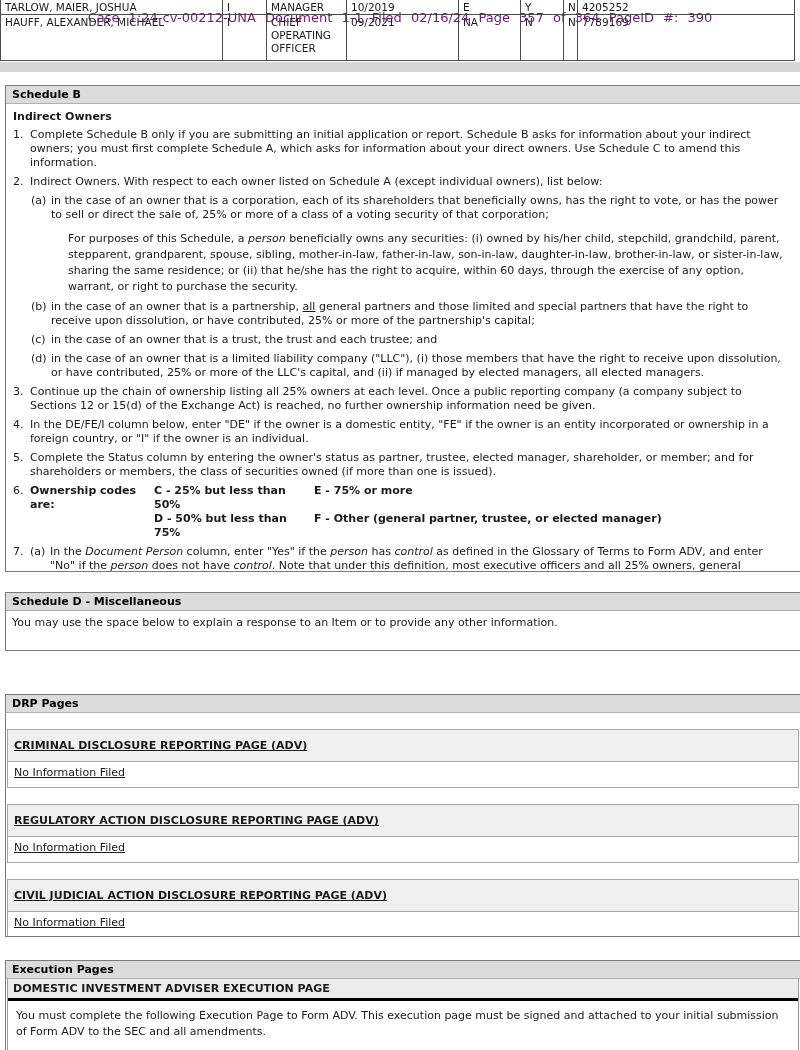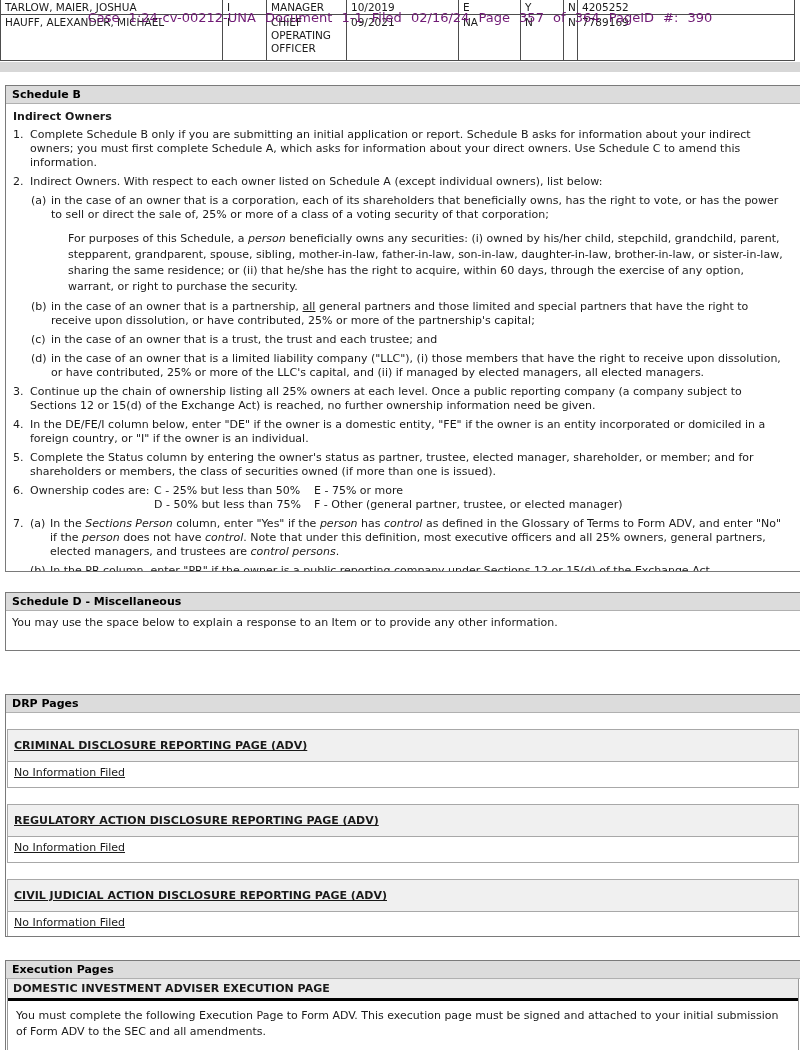--- a/index.html
+++ b/index.html
@@ -24,21 +24,21 @@
   .exec{top:960px;height:91px;border-bottom:none;}
   
   .sb-body{padding:4px 9px 0 7px;}
   .subtitle{font-weight:bold;margin:2px 0 3px;}
   .li{display:flex;margin-top:5px;line-height:14px;}
   .n{flex:none;width:17px;}
   .t{flex:1;}
   .subs .li{margin-left:18px;}
   .subs .n{width:20px;}
   .para{margin:9px 0 4px 55px;line-height:16px;}
-  .codes-wrap{display:flex;}
+  .codes-wrap{display:flex;font-weight:bold;}
   .codes-label{flex:none;width:124px;}
   .codes-grid{display:grid;grid-template-columns:160px auto;line-height:14px;}
   
   .sd-body{padding:5px 6px;line-height:14px;}
   
   .drp-sub{margin:16px 1px 0;border:1px solid #a8a8a8;text-decoration:underline;}
   .drp-sub:first-of-type{margin-top:13px;}
   .drp-sub .h{background:#f0f0f0;font-weight:bold;padding:9px 6px;}
   .drp-sub .b{border-top:1px solid #a8a8a8;background:#fff;padding:4px 6px 8px;}
   
@@ -123,21 +123,21 @@
           <span class="t">in the case of an owner that is a limited liability company ("LLC"), (i) those members that have the right to receive upon dissolution, or have contributed, 25% or more of the LLC's capital, and (ii) if managed by elected managers, all elected managers.</span>
         </div>
       </div>
 
       <div class="li">
         <span class="n">3.</span>
         <span class="t">Continue up the chain of ownership listing all 25% owners at each level. Once a public reporting company (a company subject to Sections 12 or 15(d) of the Exchange Act) is reached, no further ownership information need be given.</span>
       </div>
       <div class="li">
         <span class="n">4.</span>
-        <span class="t">In the DE/FE/I column below, enter "DE" if the owner is a domestic entity, "FE" if the owner is an entity incorporated or domiciled in a foreign country, or "I" if the owner is an individual.</span>
+        <span class="t">In the DE/FE/I column below, enter "DE" if the owner is a domestic entity, "FE" if the owner is an entity incorporated or ownership in a foreign country, or "I" if the owner is an individual.</span>
       </div>
       <div class="li">
         <span class="n">5.</span>
         <span class="t">Complete the Status column by entering the owner's status as partner, trustee, elected manager, shareholder, or member; and for shareholders or members, the class of securities owned (if more than one is issued).</span>
       </div>
 
       <div class="li">
         <span class="n">6.</span>
         <span class="t codes-wrap">
           <span class="codes-label">Ownership codes are:</span>
@@ -148,21 +148,21 @@
             <span>F - Other (general partner, trustee, or elected manager)</span>
           </span>
         </span>
       </div>
 
       <div class="li">
         <span class="n">7.</span>
         <span class="t">
           <div class="li" style="margin:0">
             <span class="n" style="width:20px">(a)</span>
-            <span class="t">In the <i>Sections Person</i> column, enter "Yes" if the <i>person</i> has <i>control</i> as defined in the Glossary of Terms to Form ADV, and enter "No" if the <i>person</i> does not have <i>control</i>. Note that under this definition, most executive officers and all 25% owners, general partners, elected managers, and trustees are <i>control persons</i>.</span>
+            <span class="t">In the <i>Document Person</i> column, enter "Yes" if the <i>person</i> has <i>control</i> as defined in the Glossary of Terms to Form ADV, and enter "No" if the <i>person</i> does not have <i>control</i>. Note that under this definition, most executive officers and all 25% owners, general partners, elected managers, and trustees are <i>control persons</i>.</span>
           </div>
           <div class="li">
             <span class="n" style="width:20px">(b)</span>
             <span class="t">In the PR column, enter "PR" if the owner is a public reporting company under Sections 12 or 15(d) of the Exchange Act.</span>
           </div>
 
         </span>
       </div>
 
     </div>

